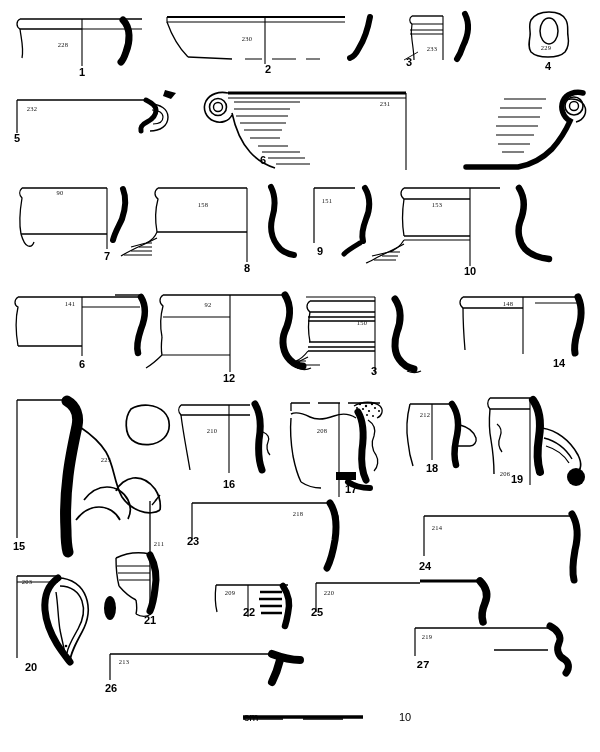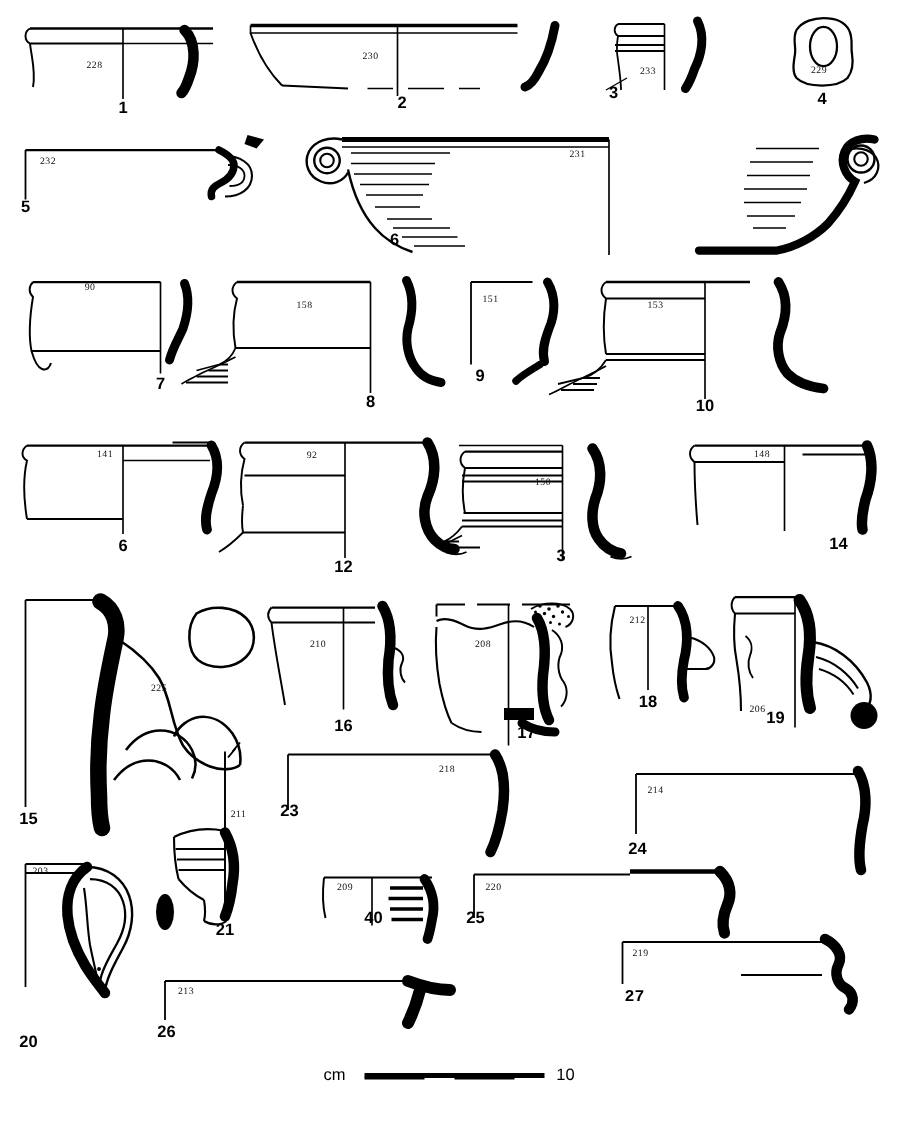--- a/index.html
+++ b/index.html
@@ -34,20 +34,21 @@
     white-space:nowrap;
     transform:translate(-50%,-50%);
   }
   .scale-label{
     position:absolute;
     font-family:"Liberation Sans", sans-serif;
     font-size:11px;
     color:#000;
     white-space:nowrap;
     transform:translate(-50%,-50%);
+    margin-left:28px;
   }
 </style>
 </head>
 <body>
 
 <div id="plate">
 
   <svg width="600" height="752" viewBox="0 0 600 752" shape-rendering="geometricPrecision">
 
     <g>
@@ -421,23 +422,23 @@
   <span class="figno" style="left:470px;top:271px;">10</span>
   <span class="figno" style="left:82px;top:364px;">6</span>
   <span class="figno" style="left:229px;top:378px;">12</span>
   <span class="figno" style="left:374px;top:371px;">3</span>
   <span class="figno" style="left:523px;top:363px;margin-left:36px;">14</span>
   <span class="figno" style="left:19px;top:546px;">15</span>
   <span class="figno" style="left:229px;top:484px;">16</span>
   <span class="figno" style="left:339px;top:489px;margin-left:12px;">17</span>
   <span class="figno" style="left:432px;top:468px;">18</span>
   <span class="figno" style="left:517px;top:479px;">19</span>
-  <span class="figno" style="left:19px;top:667px;margin-top:28px;">20</span>
+  <span class="figno" style="left:31px;top:667px;">20</span>
   <span class="figno" style="left:150px;top:620px;">21</span>
-  <span class="figno" style="left:249px;top:612px;">40</span>
+  <span class="figno" style="left:249px;top:612px;">22</span>
   <span class="figno" style="left:193px;top:541px;">23</span>
   <span class="figno" style="left:425px;top:566px;">24</span>
   <span class="figno" style="left:317px;top:612px;">25</span>
   <span class="figno" style="left:111px;top:688px;">26</span>
   <span class="figno" style="left:423px;top:665px;font-family:Liberation Mono, monospace;">27</span>
 
   <span class="scale-label" style="left:223px;top:717px;">cm</span>
   <span class="scale-label" style="left:377px;top:717px;">10</span>
 
 </div>

